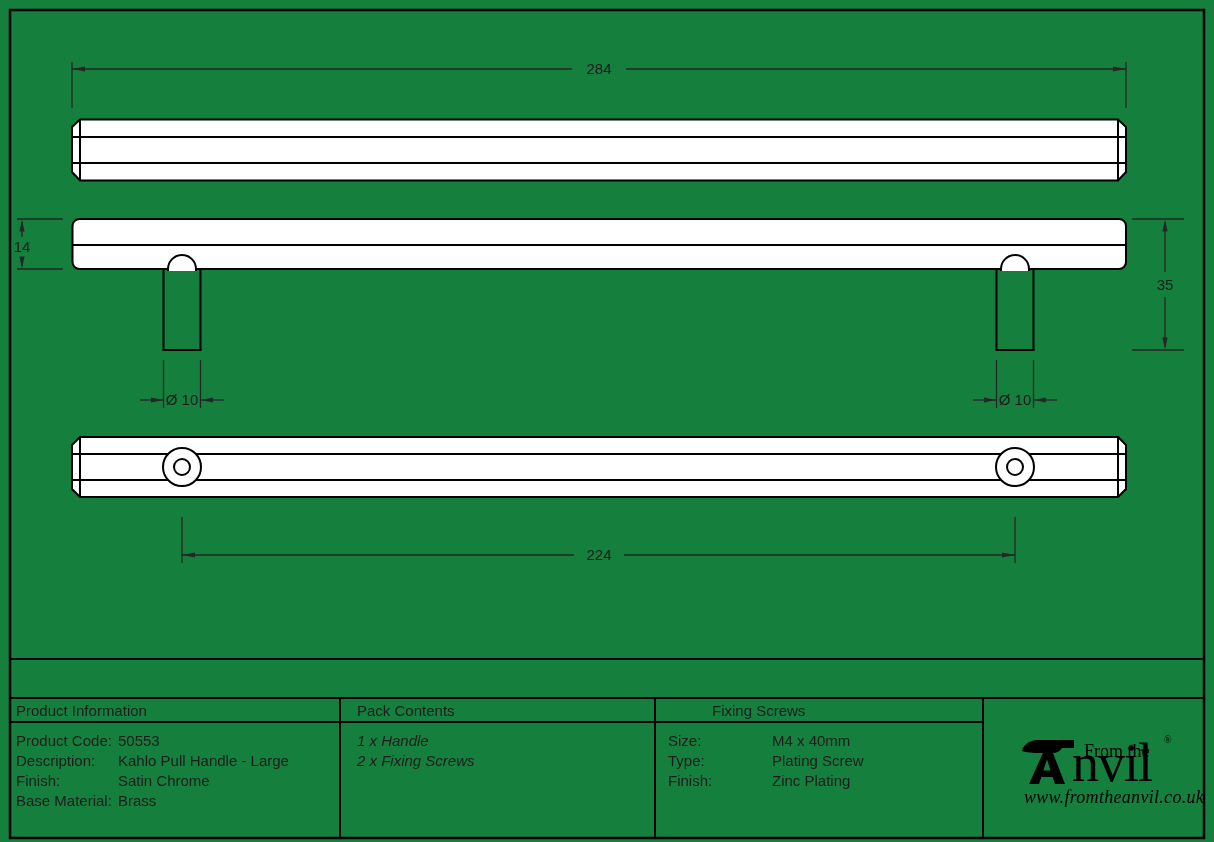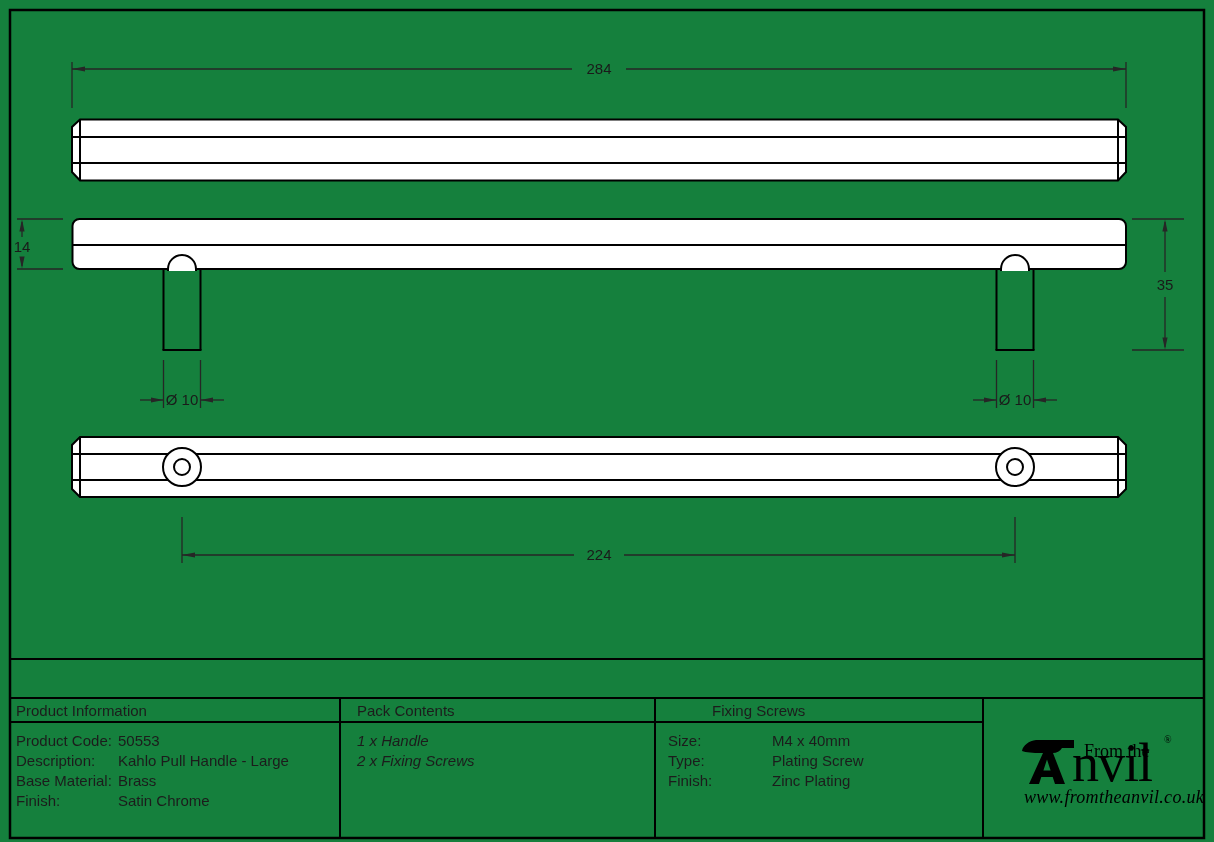--- a/index.html
+++ b/index.html
@@ -158,24 +158,24 @@
   <div class="t" style="left:668px;top:701px;margin-left:44px;">Fixing Screws</div>
 
   <div class="t" style="left:16px;top:731px;">
     <div class="kv-row">
       <span class="kv-label w102">Product Code:</span><span>50553</span>
     </div>
     <div class="kv-row">
       <span class="kv-label w102">Description:</span><span>Kahlo Pull Handle - Large</span>
     </div>
     <div class="kv-row">
+      <span class="kv-label w102">Finish:</span><span>Satin Chrome</span>
+    </div>
+    <div class="kv-row">
       <span class="kv-label w102">Base Material:</span><span>Brass</span>
-    </div>
-    <div class="kv-row">
-      <span class="kv-label w102">Finish:</span><span>Satin Chrome</span>
     </div>
   </div>
 
   <div class="t" style="left:357px;top:731px;font-style:italic;">
     <div class="kv-row">1 x Handle</div>
     <div class="kv-row">2 x Fixing Screws</div>
   </div>
 
   <div class="t" style="left:668px;top:731px;">
     <div class="kv-row">

